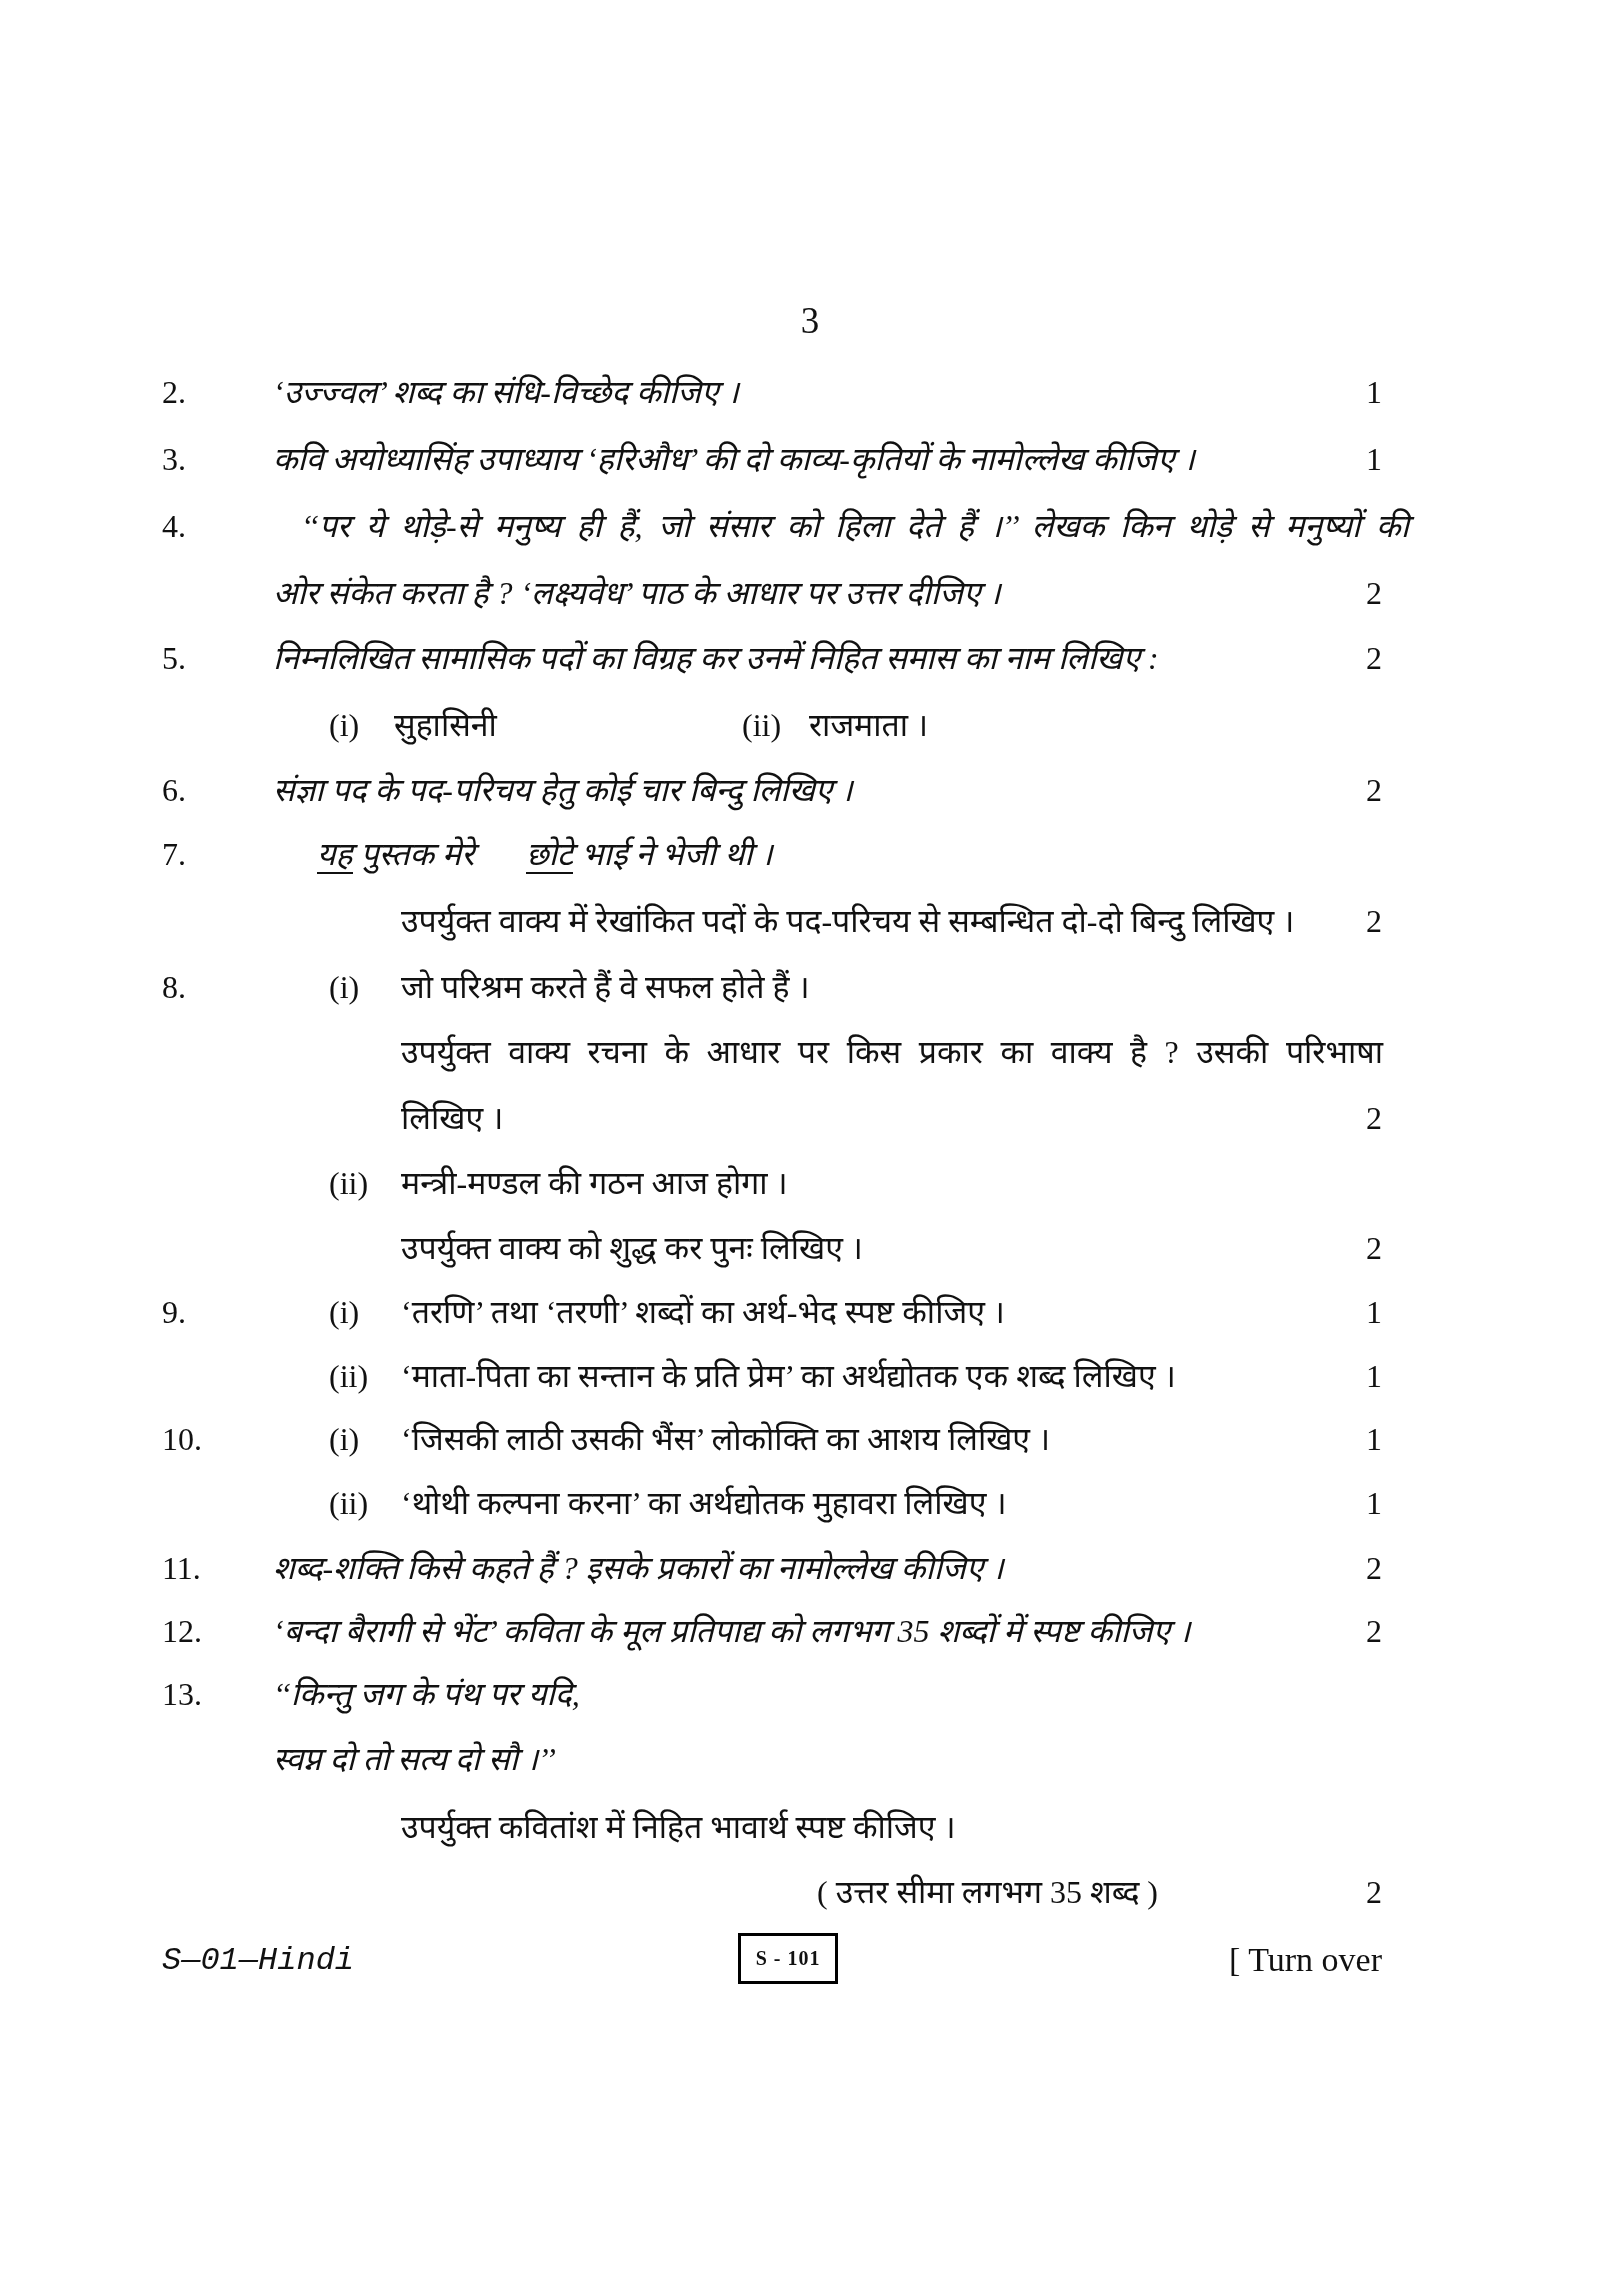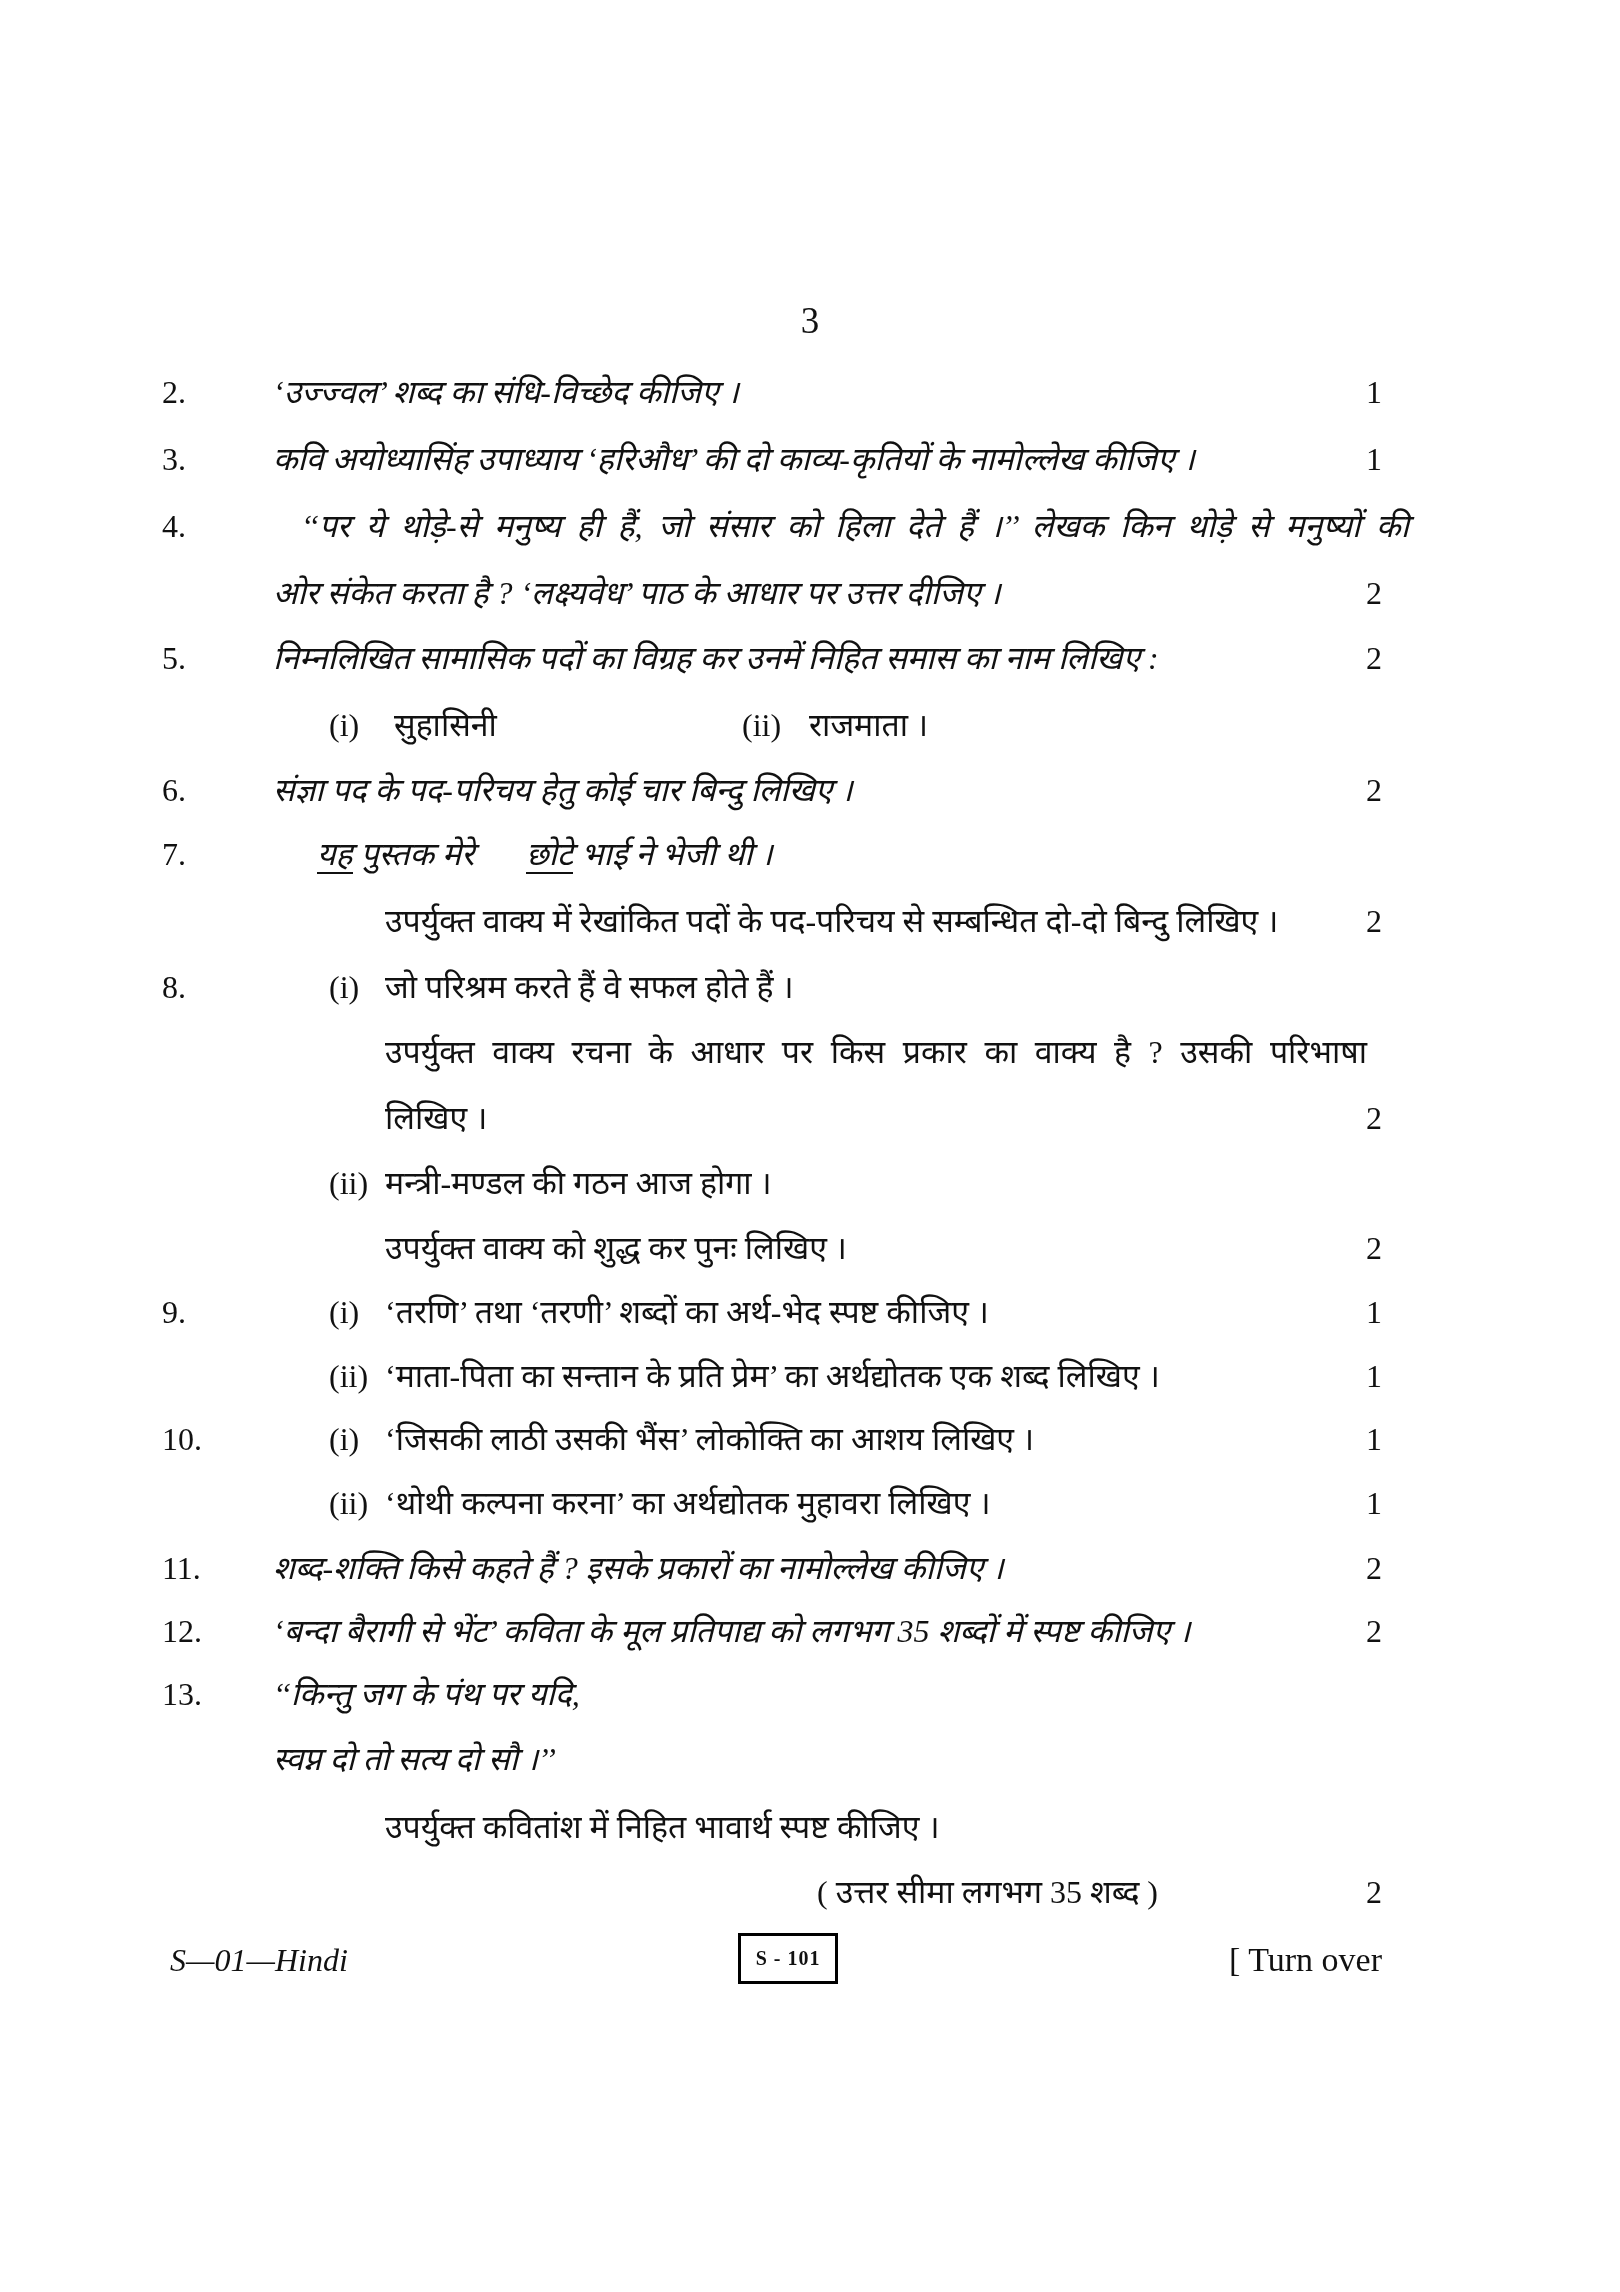--- a/index.html
+++ b/index.html
@@ -15,31 +15,31 @@
     position:absolute; top:297px; left:0; width:100%;
     text-align:center; font-size:37px; line-height:47px;
   }
   .row {
     position:absolute; left:162px; width:1220px; height:53px;
     font-size:32px; line-height:49px; white-space:nowrap;
   }
   .num    { position:absolute; left:0; }
   .text   { position:absolute; left:111px;font-style:italic; }       
   .marker { position:absolute; left:167px; }       
-  .sub    { position:absolute; left:223px; }       
+  .sub    { position:absolute; left:239px; }       
   .note   { position:absolute; left:655px;text-align:right; }       
   .marks  { position:absolute; right:0; }
   .jfull  { width:1108px; white-space:normal; text-align:justify; text-align-last:justify;margin-left:28px; }
   .jsub   { width:982px; white-space:normal; text-align:justify; text-align-last:justify; }
   .u      { border-bottom:2.9px solid #111; padding-bottom:0;margin-left:44px; }
   .it2    { position:absolute; left:580px; }       
   .it2t   { position:absolute; left:647px; }
   .it1t   { position:absolute; left:232px; }
   .footer-row { position:absolute; left:162px; top:1933px; width:1220px; height:69px; }
-  .f-left  { position:absolute; left:8px; top:5.9px; font-style:italic; font-size:32px; line-height:43px; }
+  .f-left  { position:absolute; left:0; top:5.9px; font-style:italic; font-size:32px; line-height:43px;font-family:Liberation Mono, monospace; }
   .f-box   { position:absolute; left:576px; top:0; border:3.9px solid #000; padding:1px 14.7px;
              font-weight:bold; font-size:20px; line-height:43px; letter-spacing:1px; }
   .f-right { position:absolute; right:0; top:3.9px; font-size:34px; line-height:45px; }
 </style>
 </head>
 <body>
 
 <div class="page">
 
   <div class="pageno">3</div>

